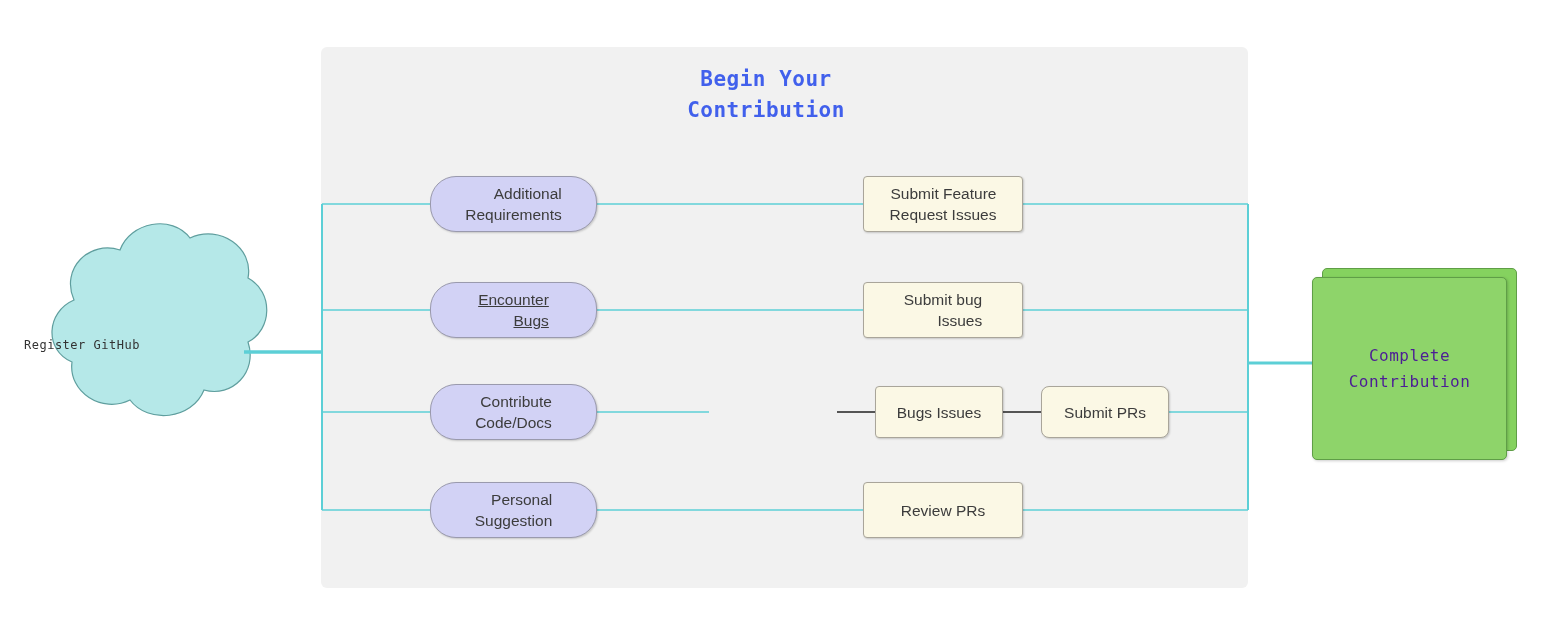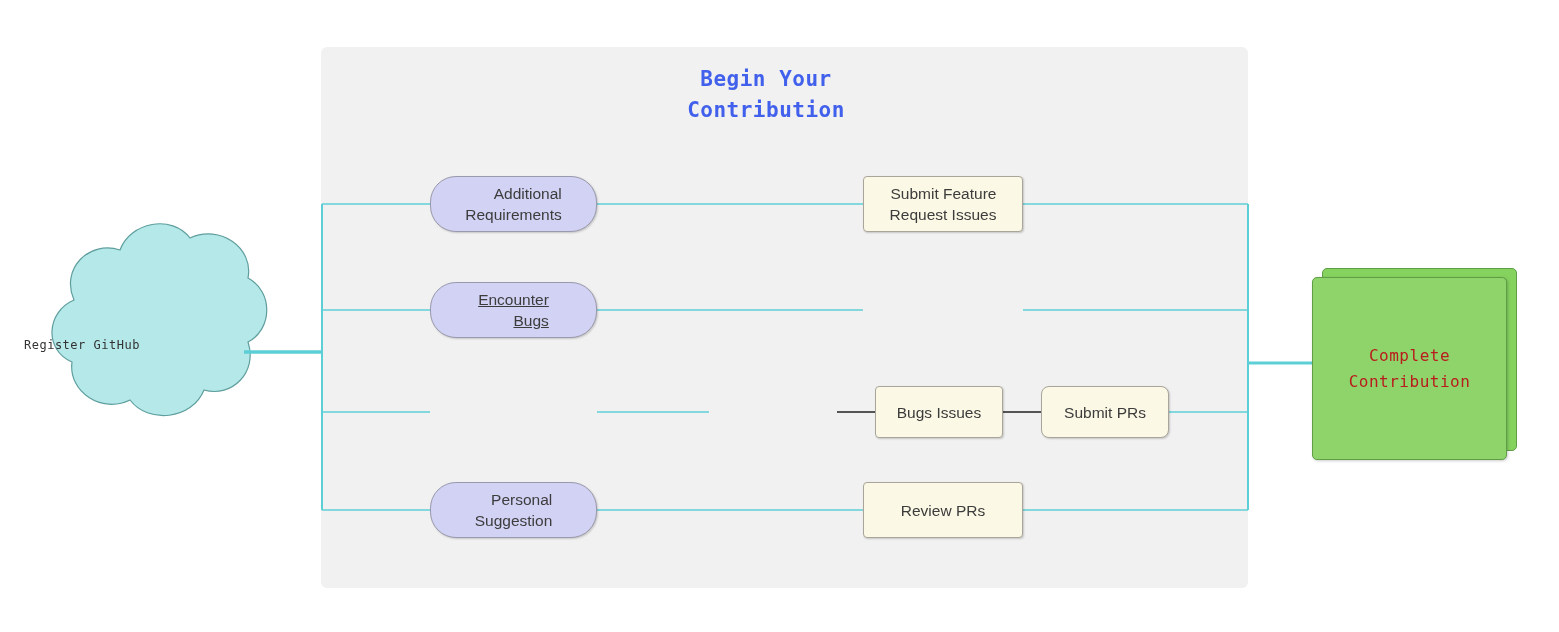--- a/index.html
+++ b/index.html
@@ -128,21 +128,21 @@
     border: 1px solid #5f9e47;
     border-radius: 5px;
     box-sizing: border-box;
     display: flex;
     align-items: center;
     justify-content: center;
     text-align: center;
     font-family: "DejaVu Sans Mono", monospace;
     font-size: 16px;
     line-height: 26px;
-    color: #b91c1c;
+    color: #4c1d95;
     white-space: pre-line;
     letter-spacing: 0.5px;
     box-shadow: 1px 1px 3px rgba(0,0,0,0.2);
   }
 </style>
 </head>
 <body>
 
 <div id="stage">
 
@@ -193,27 +193,31 @@
   </svg>
 
   <div class="cloud-label">Register GitHub</div>
 
   <div class="node branch" style="left:418px; top:176px; width:167px; height:56px;">Additional
 Requirements</div>
 
   <div class="node branch" style="left:418px; top:282px; width:167px; height:56px;text-decoration:underline;">Encounter
 Bugs</div>
 
+  <div class="node branch" style="left:418px; top:384px; width:167px; height:56px;">Contribute
+Code/Docs</div>
 
   <div class="node action" style="left:851px; top:176px; width:160px; height:56px;">Submit Feature
 Request Issues</div>
 
   <div class="node branch" style="left:418px; top:482px; width:167px; height:56px;">Personal
 Suggestion</div>
 
+  <div class="node action" style="left:851px; top:282px; width:160px; height:56px;">Submit bug
+Issues</div>
 
   <div class="node action" style="left:851px; top:482px; width:160px; height:56px;">Review PRs</div>
 
 
   <div class="node action" style="left:863px; top:386px; width:128px; height:52px;">Bugs Issues</div>
 
   <div class="node action" style="left:1029px; top:386px; width:128px; height:52px;border-radius:8px;">Submit PRs</div>
 
   <div class="final-wrap">
     <div class="final-back"></div>

